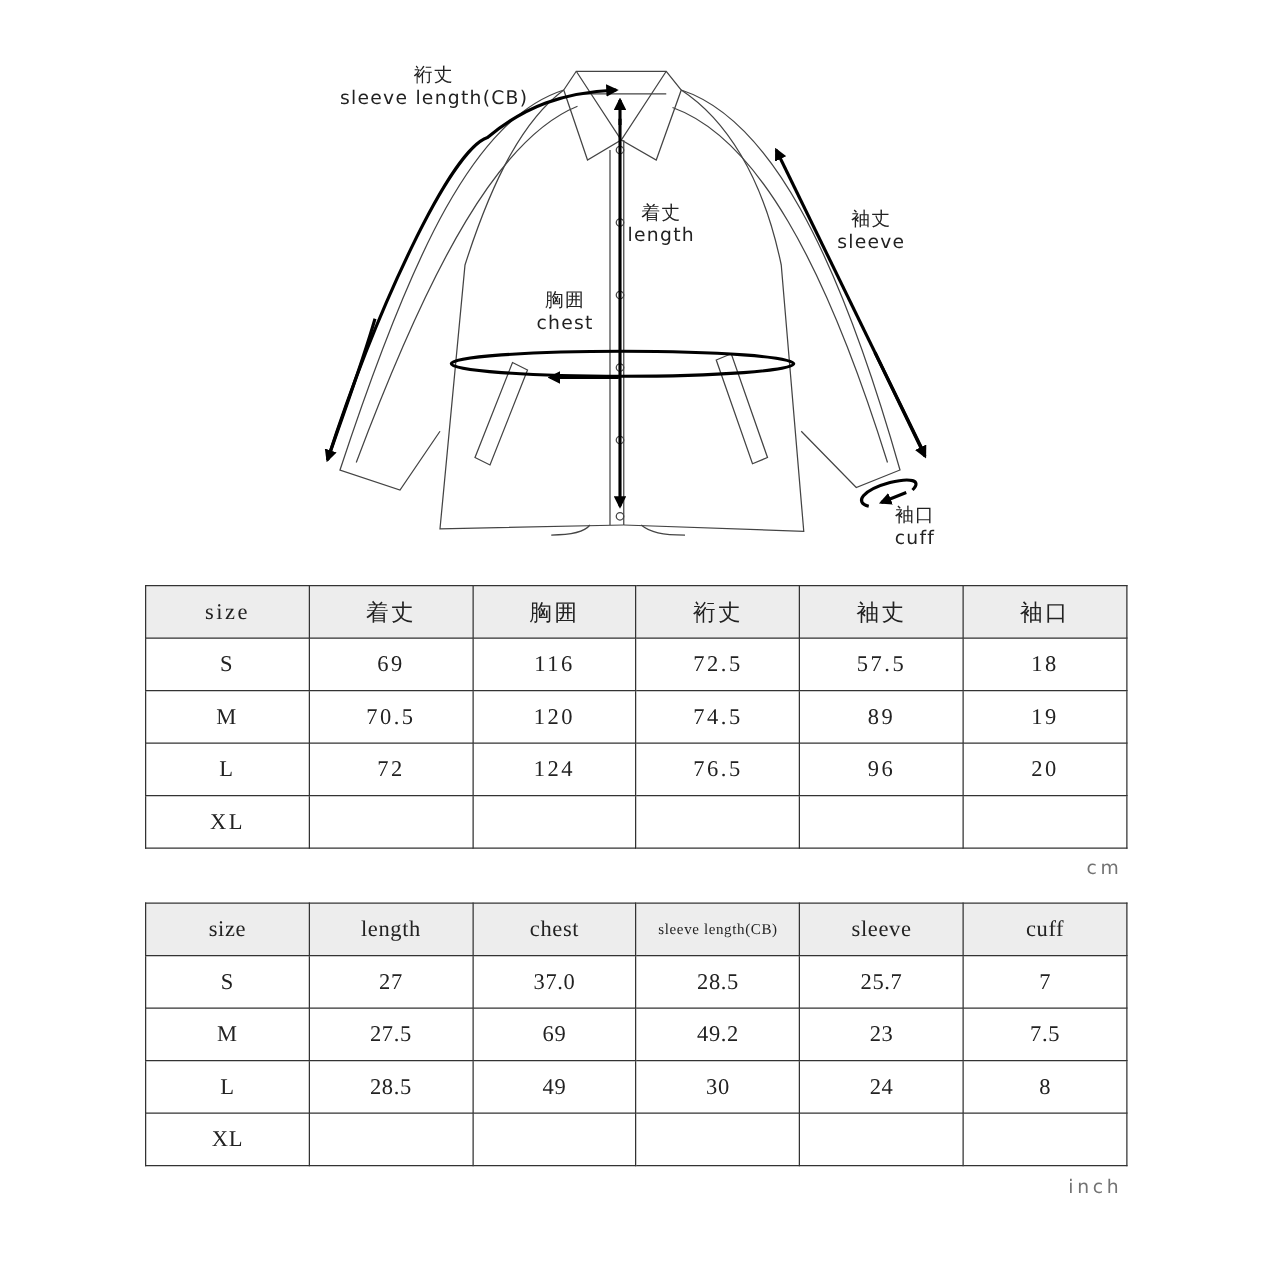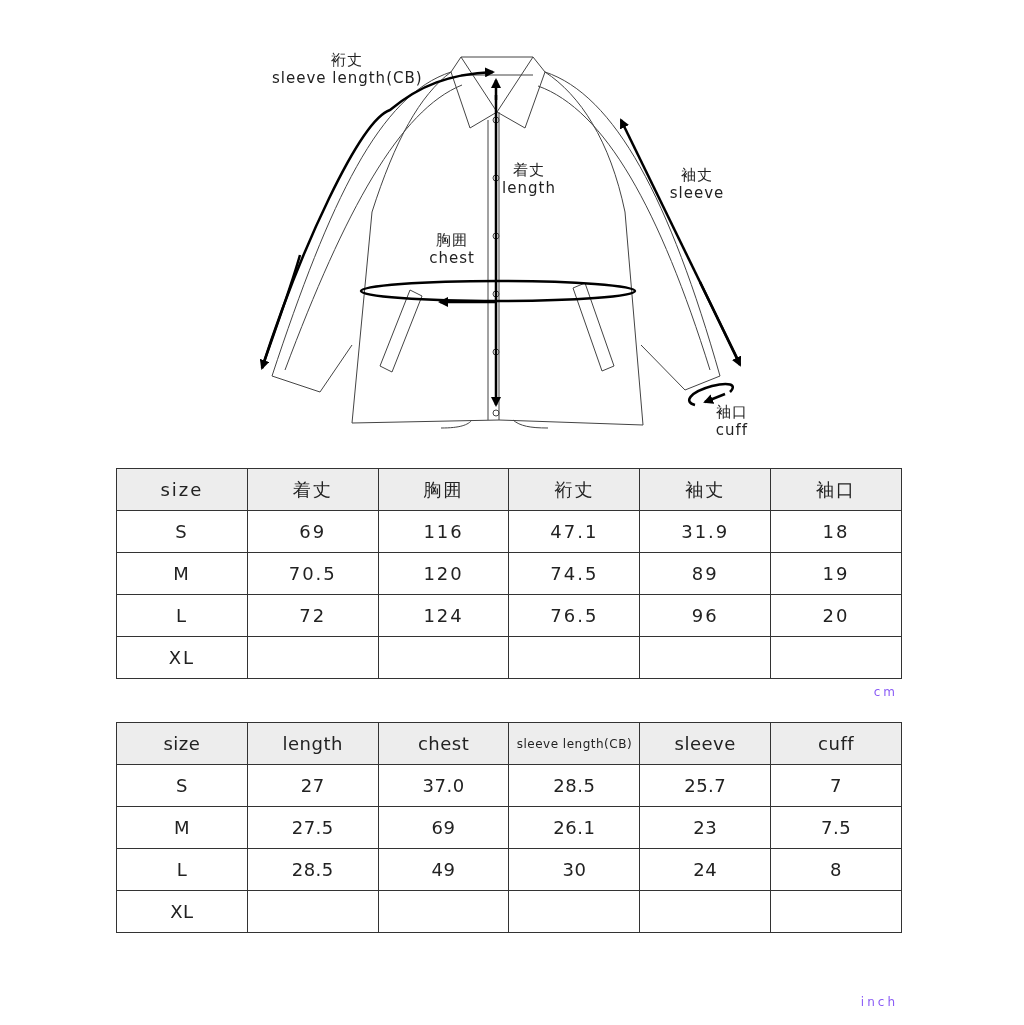--- a/index.html
+++ b/index.html
@@ -3,30 +3,30 @@
 <meta charset="utf-8">
 <style>
   html, body { margin: 0; padding: 0; background: #ffffff; }
   body { width: 1024px; height: 1025px; position: relative; overflow: hidden;
          font-family: "DejaVu Sans", sans-serif; color: #1a1a1a; }
   .diagram { position: absolute; left: 0; top: 0; width: 1024px; height: 450px; }
   .lbl { position: absolute; text-align: center; font-size: 15px; line-height: 18px;
          letter-spacing: 1px; color: #222; white-space: nowrap; }
   .lbl span { display: block; }
   table.size { position: absolute; left: 116px; width: 786px; border-collapse: collapse;
-               table-layout: fixed; }
+               table-layout: fixed; font-family: Liberation Serif, serif; }
   table.size td, table.size th { border: 1.5px solid #333; height: 41px; padding: 0;
                text-align: center; vertical-align: middle; font-weight: normal;
                font-size: 18px; letter-spacing: 2px; color: #222; }
   table.size th { background: #ededed; }
   table.size th.small { font-size: 12px; letter-spacing: 0; }
   #t1 { top: 468px; }
   #t2 { top: 722px; }
   #t2 td, #t2 th { letter-spacing: 0.5px; }
-  .unit { position: absolute; right: 126px; font-size: 12px; letter-spacing: 3px; color: #8b5cf6; }
+  .unit { position: absolute; right: 126px; font-size: 15px; letter-spacing: 3px; color: #737373; }
 </style>
 </head>
 <body>
 
 <div class="diagram">
   <svg width="1024" height="450" viewBox="0 0 1024 450">
     <defs>
       <marker id="ah" markerWidth="10" markerHeight="10" refX="8" refY="5" orient="auto" markerUnits="userSpaceOnUse">
         <path d="M0,0 L10,5 L0,10 Z" fill="#000"></path>
       </marker>
@@ -111,22 +111,22 @@
     <th>着丈</th>
     <th>胸囲</th>
     <th>裄丈</th>
     <th>袖丈</th>
     <th>袖口</th>
   </tr>
   <tr>
     <td>S</td>
     <td>69</td>
     <td>116</td>
-    <td>47.1</td>
-    <td>31.9</td>
+    <td>72.5</td>
+    <td>57.5</td>
     <td>18</td>
   </tr>
   <tr>
     <td>M</td>
     <td>70.5</td>
     <td>120</td>
     <td>74.5</td>
     <td>89</td>
     <td>19</td>
   </tr>
@@ -165,21 +165,21 @@
     <td>27</td>
     <td>37.0</td>
     <td>28.5</td>
     <td>25.7</td>
     <td>7</td>
   </tr>
   <tr>
     <td>M</td>
     <td>27.5</td>
     <td>69</td>
-    <td>26.1</td>
+    <td>49.2</td>
     <td>23</td>
     <td>7.5</td>
   </tr>
   <tr>
     <td>L</td>
     <td>28.5</td>
     <td>49</td>
     <td>30</td>
     <td>24</td>
     <td>8</td>
@@ -187,13 +187,13 @@
   <tr>
     <td>XL</td>
     <td></td>
     <td></td>
     <td></td>
     <td></td>
     <td></td>
   </tr>
 </tbody>
   </table>
-<div class="unit" style="top:995px;">inch</div>
+<div class="unit" style="top:940px;">inch</div>
 
 </body></html>

